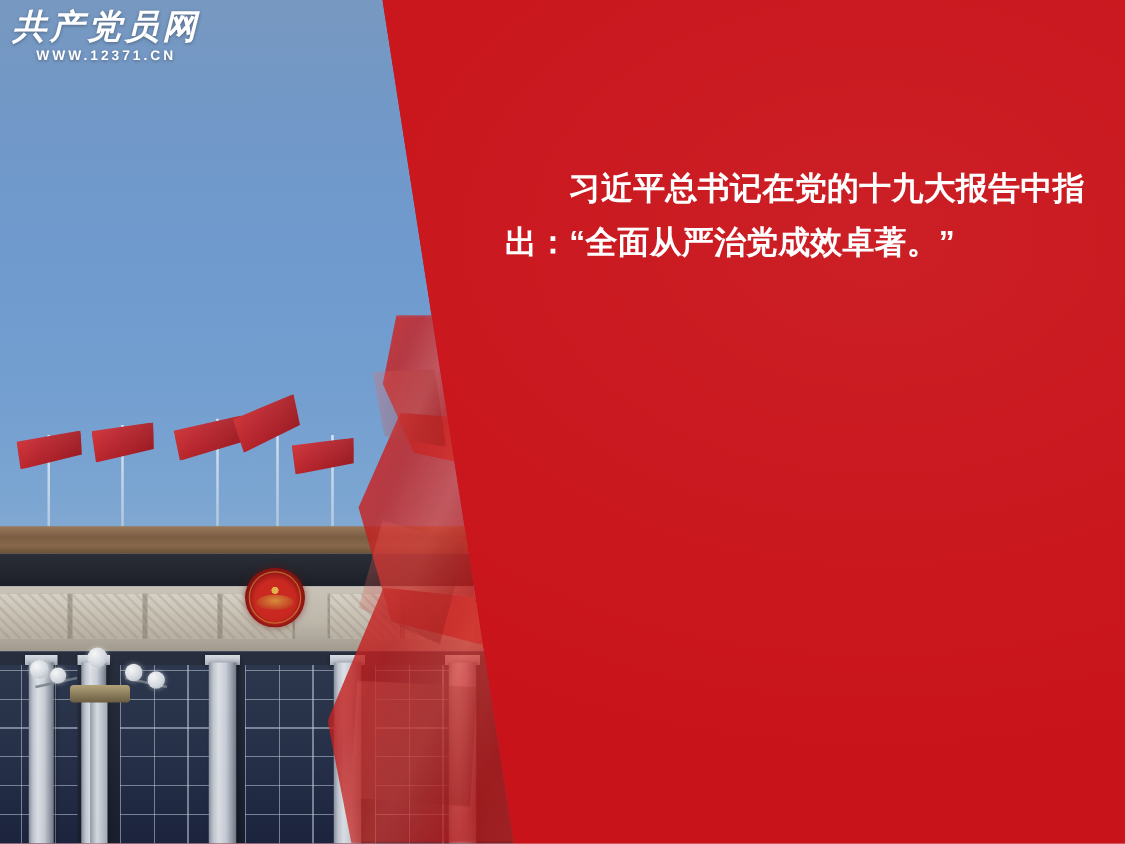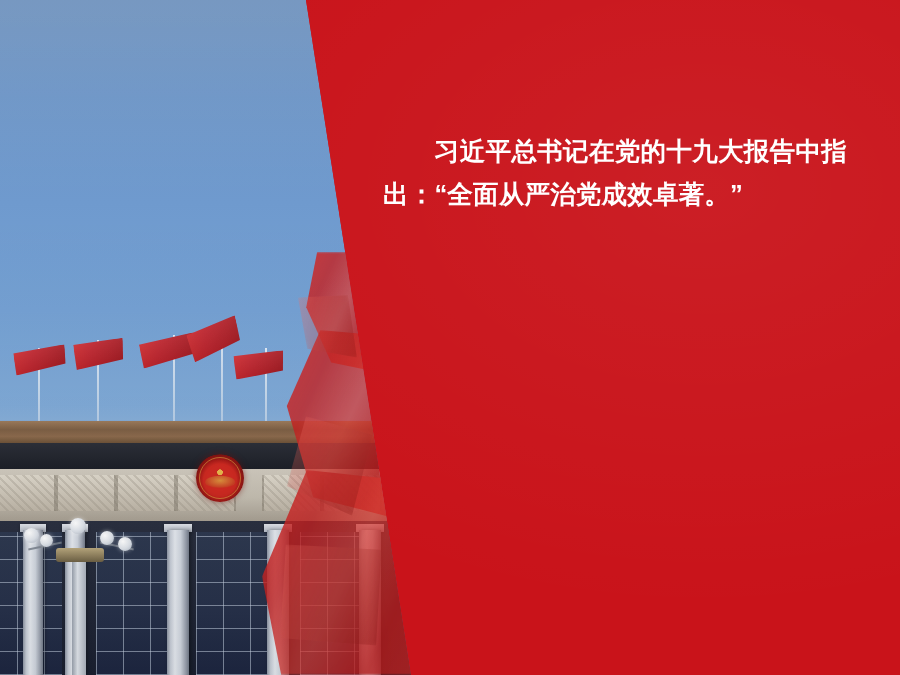--- a/index.html
+++ b/index.html
@@ -228,21 +228,21 @@
     -webkit-clip-path: polygon(306px 0, 900px 0, 900px 675px, 411px 675px);
   }
   .red-panel-sheen {
     position: absolute;
     inset: 0;
     background: radial-gradient(ellipse at 78% 28%, rgba(255,255,255,.05), rgba(0,0,0,0) 62%);
   }
 
   .copy {
     position: absolute;
-    left: 383px;
+    left: 404px;
     top: 104px;
     width: 464px;
     z-index: 5;
     color: #ffffff;
   }
   .para {
     font-family: "Liberation Sans", "DejaVu Sans", sans-serif;
     font-size: 25.5px;
     font-weight: 700;
     line-height: 43px;
@@ -337,18 +337,22 @@
     <div class="drape-fold" style="left:276px; top:540px; width:110px; height:110px; transform:rotate(-6deg);
                 clip-path:polygon(14% 0, 100% 14%, 86% 100%, 0 84%);"></div>
 
     <div class="photo-haze"></div>
   </div>
 
   <div class="red-panel">
     <div class="red-panel-sheen"></div>
   </div>
 
+  <div class="logo">
+    <div class="logo-mark">共产党员网</div>
+    <div class="logo-url">WWW.12371.CN</div>
+  </div>
 
   <div class="copy">
     <p class="para">习近平总书记在党的十九大报告中指出：“全面从严治党成效卓著。”</p>
   </div>
 
 </div>
 
 </body></html>

